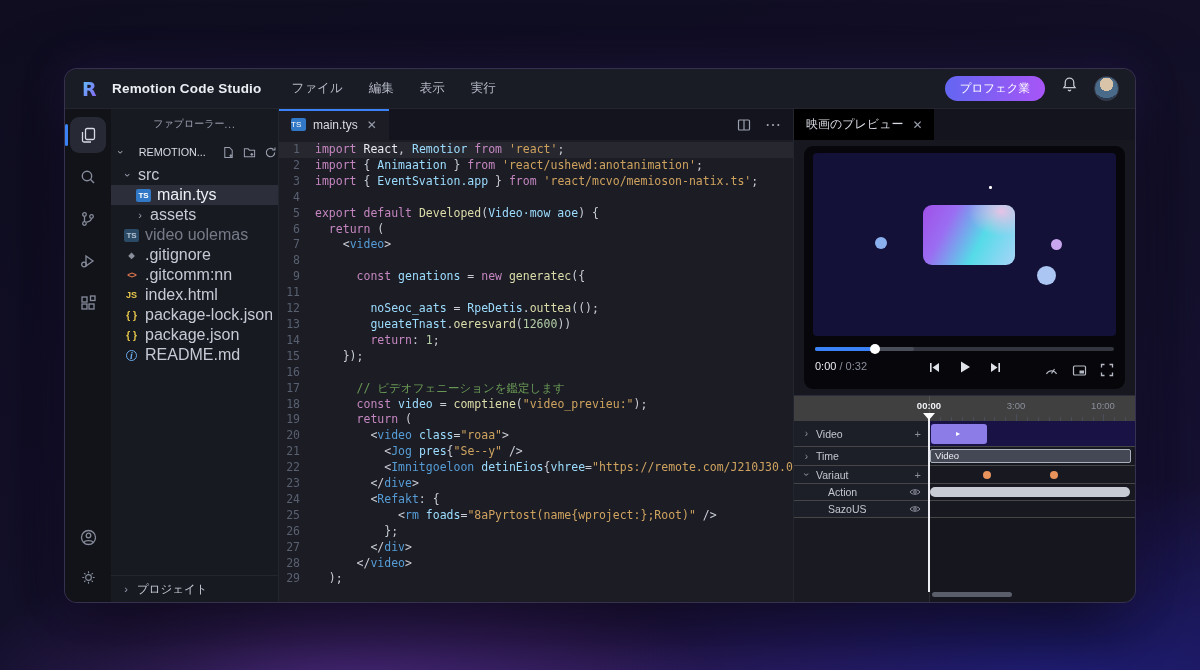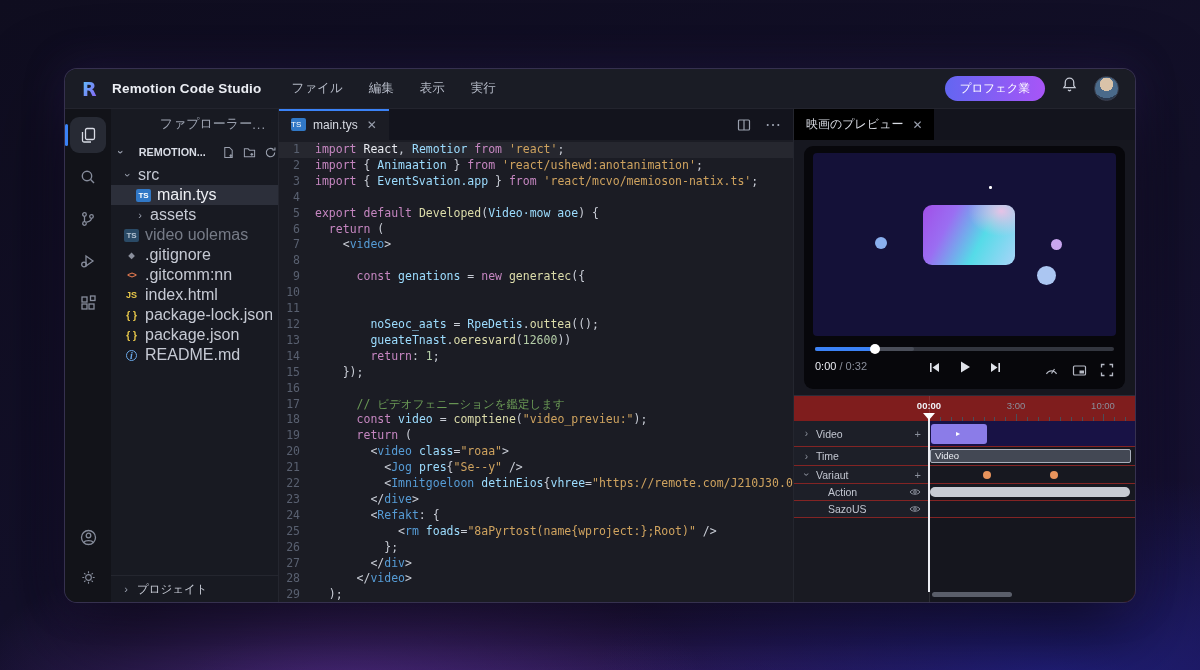--- a/index.html
+++ b/index.html
@@ -36,23 +36,23 @@
   .main{ flex:1; display:flex; min-height:0;}
   
   .activity{ width:46px; flex:none; background:#121319; display:flex; flex-direction:column; align-items:center; padding:8px 0 12px; gap:6px;}
   .act-item{ width:36px; height:36px; border-radius:9px; display:flex; align-items:center; justify-content:center; color:#868c9b; position:relative;}
   .act-item.active{ background:#272a34; color:#d8dbe4;}
   .act-item.active::before{ content:""; position:absolute; left:-5px; top:7px; bottom:7px; width:2.5px; border-radius:2px; background:#3b82f6;}
   .act-bottom{ margin-top:auto; display:flex; flex-direction:column; gap:14px; align-items:center;}
   .act-bottom .act-item{ height:26px;}
   
   .sidebar{ width:168px; flex:none; background:#181a22; border-right:1px solid #24262f; display:flex; flex-direction:column; font-size:12px;}
-  .sb-header{ height:30px; flex:none; display:flex; align-items:center; justify-content:flex-end; padding:0 12px; color:#9aa0ae; font-size:13px;}
+  .sb-header{ height:30px; flex:none; display:flex; align-items:center; justify-content:center; padding:0 12px; color:#9aa0ae; font-size:10px;}
   .sb-more{ color:#9aa0ae; letter-spacing:1px; cursor:pointer;}
-  .sb-section{ height:26px; flex:none; display:flex; align-items:center; padding:0 8px; gap:16px; color:#d8dce5; font-weight:bold; font-size:10.8px;}
+  .sb-section{ height:26px; flex:none; display:flex; align-items:center; padding:0 8px; gap:16px; color:#d8dce5; font-weight:normal; font-size:10.8px;}
   .sb-section .chev{ font-size:11px; color:#9aa0ae; transform:rotate(90deg); display:inline-block; width:10px;}
   .sb-actions{ margin-left:auto; display:flex; gap:8px; color:#9aa0ae;}
   .sb-actions svg{ width:13px; height:13px;}
   .tree{ flex:none;}
   .tree-row{ height:20px; display:flex; align-items:center; gap:5px; color:#c6cad4; cursor:pointer; padding-right:6px;}
   .tree-row.selected{ background:#2c2f3a; color:#eef0f5;}
   .tree-row.dim .t-label{ color:#767b87;}
   .t-chev{ width:10px; text-align:center; color:#9aa0ae; font-size:11px; flex:none;}
   .t-chev.down{ transform:rotate(90deg);}
   .t-ico{ width:17px; flex:none; text-align:center; font-size:9px; font-weight:bold;}
@@ -99,21 +99,21 @@
   .prog-buf{ position:absolute; left:0; top:0; bottom:0; width:33%; background:#4a4e59; border-radius:2px;}
   .prog-fill{ position:absolute; left:0; top:0; bottom:0; width:20%; background:#3b82f6; border-radius:2px;}
   .prog-handle{ position:absolute; left:20%; top:50%; width:10px; height:10px; margin:-5px 0 0 -5px; border-radius:50%; background:#fff;}
   .controls{ display:flex; margin-top:9px; height:20px; position:relative; padding:0 2px;}
   .timecode{ font-size:11px; color:#8a8f9b;}
   .timecode .cur{ color:#e9ebf1;}
   .ctr-center{ position:absolute; left:50%; transform:translateX(-50%); display:flex; gap:17px; align-items:center; color:#dfe2e9;}
   .ctr-right{ margin-left:auto; display:flex; gap:13px; align-items:center; color:#b6bac5;}
   .icon-btn{ cursor:pointer; display:flex; align-items:center;}
   
-  .timeline{ flex:1; min-height:0; border-top:1px solid #2a2c38; background:#7f1d1d; position:relative; display:flex; flex-direction:column;}
+  .timeline{ flex:1; min-height:0; border-top:1px solid #2a2c38; background:#404040; position:relative; display:flex; flex-direction:column;}
   .ruler{ height:25px; flex:none; position:relative;}
   .ruler-label{ position:absolute; top:4px; transform:translateX(-50%); font-size:9.5px; color:#8a8f9b;}
   .ruler-label.zero{ color:#f0f2f6; font-weight:bold;}
   .tick{ position:absolute; bottom:0; width:1px; background:#4a4e5a;}
   .tl-rows{ flex:none;}
   .tl-row{ display:flex; border-bottom:1px solid rgba(255,255,255,.035);}
   .tl-label{ width:135px; flex:none; background:#1d1f28; display:flex; align-items:center; gap:5px; padding-right:8px; font-size:10.5px; color:#c2c6d0;}
   .tl-chev{ color:#8a8f9b; font-size:10px; width:9px; text-align:center; flex:none;}
   .tl-chev.down{ transform:rotate(90deg);}
   .tl-action{ margin-left:auto; color:#8a8f9b; font-size:11px; display:flex; align-items:center;}
@@ -359,24 +359,20 @@
           </div>
           <div class="code-row">
             <span class="ln">8</span>
             <span class="lc"><span class="tk-pl">      </span></span>
           </div>
           <div class="code-row">
             <span class="ln">9</span>
             <span class="lc"><span class="tk-pl">      </span><span class="tk-kw">const</span><span class="tk-pl"> </span><span class="tk-var">genations</span><span class="tk-pl"> = </span><span class="tk-kw">new</span><span class="tk-pl"> </span><span class="tk-fn">generatec</span><span class="tk-pl">({</span></span>
           </div>
           <div class="code-row">
-            <span class="ln">10</span>
-            <span class="lc"></span>
-          </div>
-          <div class="code-row">
             <span class="ln">11</span>
           </div>
           <div class="code-row">
             <span class="ln">12</span>
             <span class="lc"><span class="tk-pl">        </span><span class="tk-var">noSeoc_aats</span><span class="tk-pl"> = </span><span class="tk-var">RpeDetis</span><span class="tk-pl">.</span><span class="tk-fn">outtea</span><span class="tk-pl">(();</span></span>
           </div>
           <div class="code-row">
             <span class="ln">13</span>
             <span class="lc"><span class="tk-pl">        </span><span class="tk-var">gueateTnast</span><span class="tk-pl">.</span><span class="tk-fn">oeresvard</span><span class="tk-pl">(</span><span class="tk-num">12600</span><span class="tk-pl">))</span></span>
           </div>

